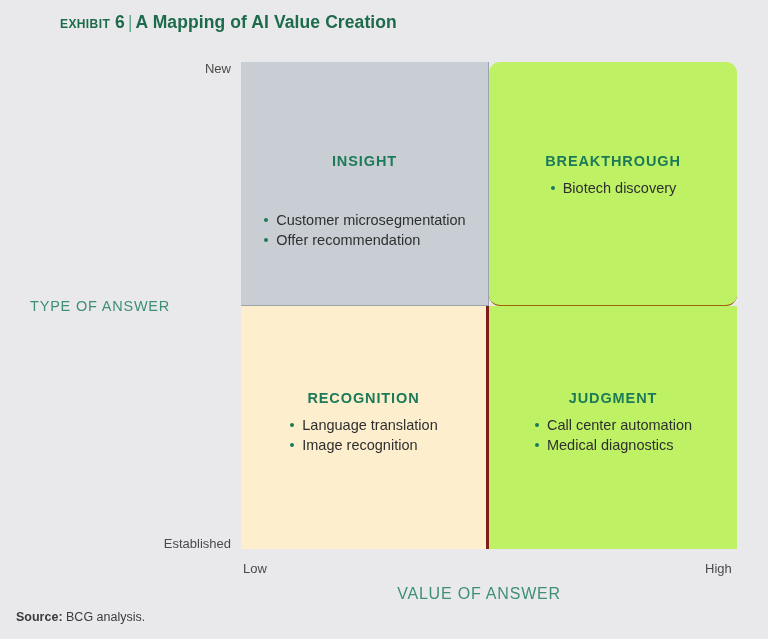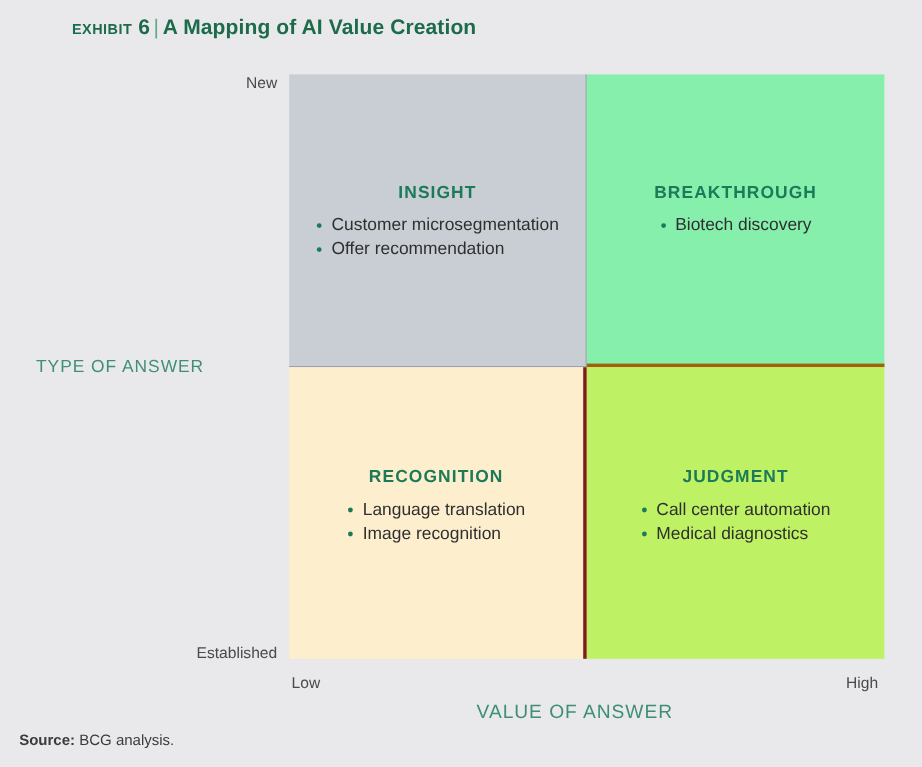--- a/index.html
+++ b/index.html
@@ -58,25 +58,27 @@
     display: flex;
     flex-direction: column;
     align-items: center;
     justify-content: flex-start;
   }
   #quadrant-insight {
     left: 0; top: 0;
     background: #c8ced3;
     border-right: 1px solid #9aa3ab;
     border-bottom: 1px solid #9aa3ab;
+    gap: 32px;
   }
   #quadrant-breakthrough {
     left: 50%; top: 0;
-    background: #86efac;
-    border-bottom: 3px solid #a16207;
+    background: #bef264;
+    border-bottom: 1px solid #a16207;
+    border-radius: 11px;
   }
   #quadrant-recognition {
     left: 0; top: 50%;
     background: #fdeecd;
     border-right: 3px solid #7f1d1d;
   }
   #quadrant-judgment {
     left: 50%; top: 50%;
     background: #bef264;
   }

